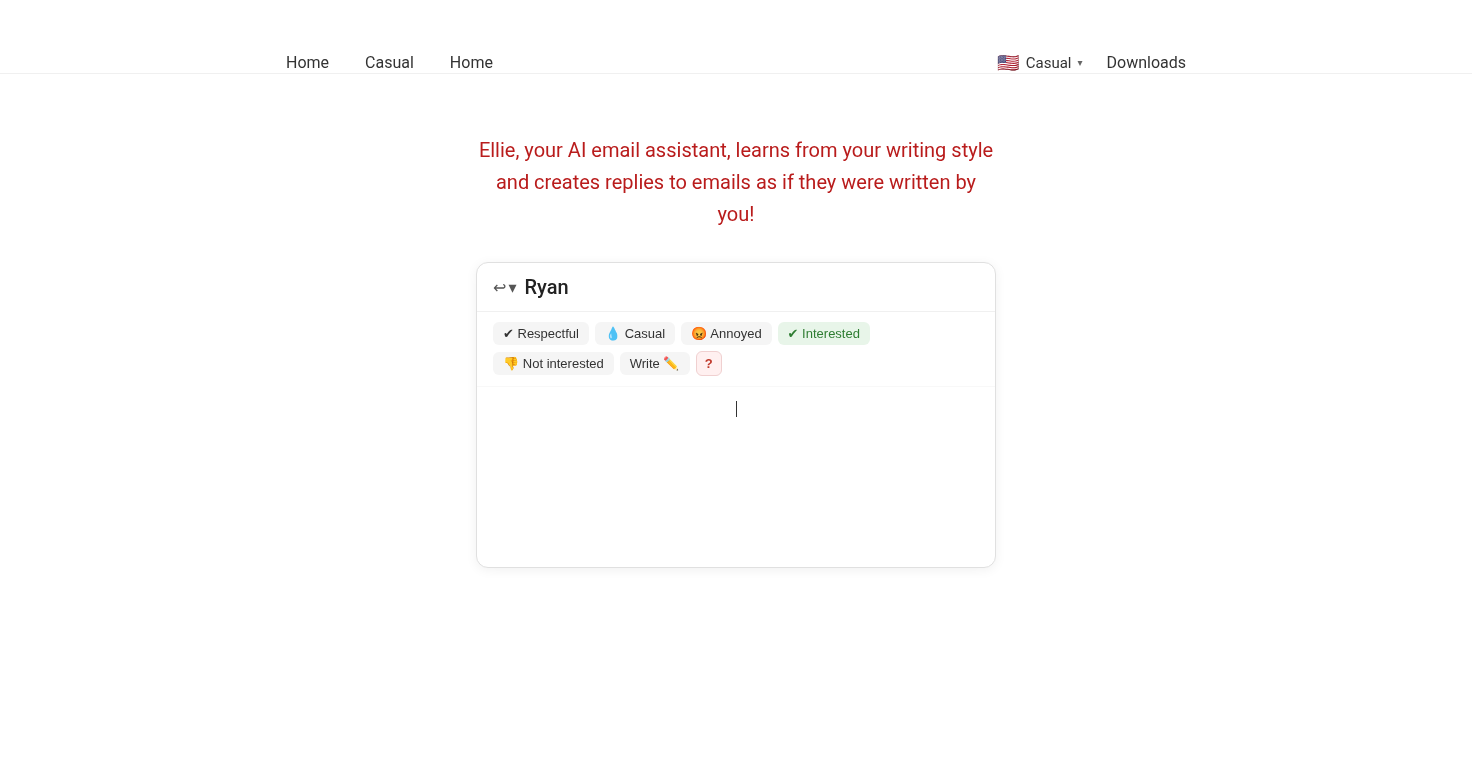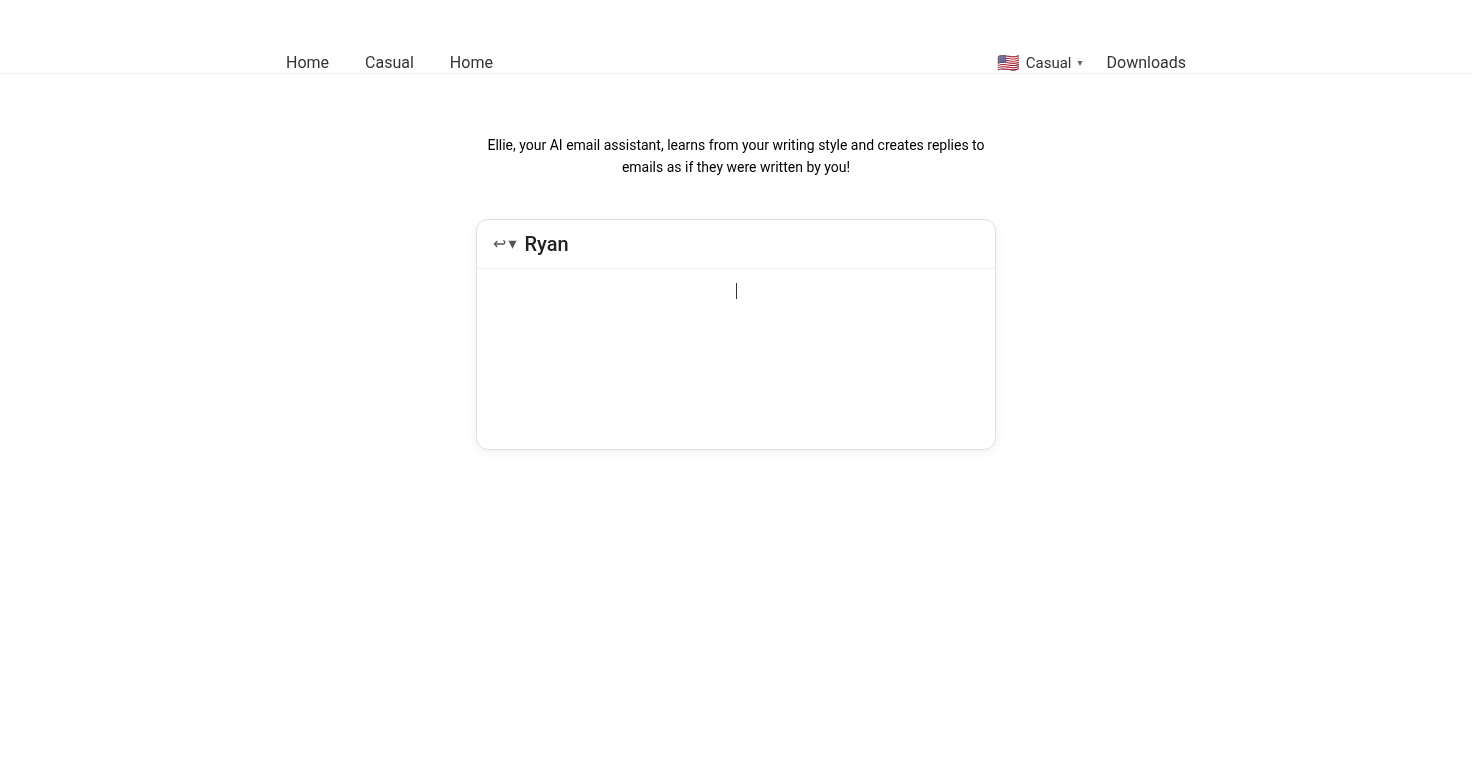--- a/index.html
+++ b/index.html
@@ -90,25 +90,25 @@
       color: #1a1a1a;
       margin-bottom: 24px;
     }
 
     .hero-title .highlight {
       color: #7c3aed;
       font-style: italic;
     }
 
     .hero-subtitle {
-      font-size: 14px;
-      color: #000000;
+      font-size: 20px;
+      color: #b91c1c;
       max-width: 520px;
       line-height: 1.6;
-      margin-bottom: 40px;
+      margin-bottom: 32px;
     }
 
     
     .email-widget {
       width: 520px;
       border: 1px solid #e0e0e0;
       border-radius: 12px;
       background: #fff;
       box-shadow: 0 2px 12px rgba(0,0,0,0.06);
       overflow: hidden;
@@ -225,17 +225,26 @@
   <p class="hero-subtitle">Ellie, your AI email assistant, learns from your writing style and creates replies to emails as if they were written by you!</p>
 
   <div class="email-widget">
     <div class="email-widget-header">
       <div class="back-btn">
         <span>↩</span>
         <span>▾</span>
       </div>
       <span class="sender-name">Ryan</span>
     </div>
+    <div class="tone-buttons">
+      <button class="tone-btn">✔ Respectful</button>
+      <button class="tone-btn">💧 Casual</button>
+      <button class="tone-btn">😡 Annoyed</button>
+      <button class="tone-btn active">✔ Interested</button>
+      <button class="tone-btn">👎 Not interested</button>
+      <button class="tone-btn write">Write ✏️</button>
+      <button class="tone-btn help">?</button>
+    </div>
     <div class="email-compose-area">
       <span class="cursor"></span>
     </div>
   </div>
 </section>
 
 </body></html>

